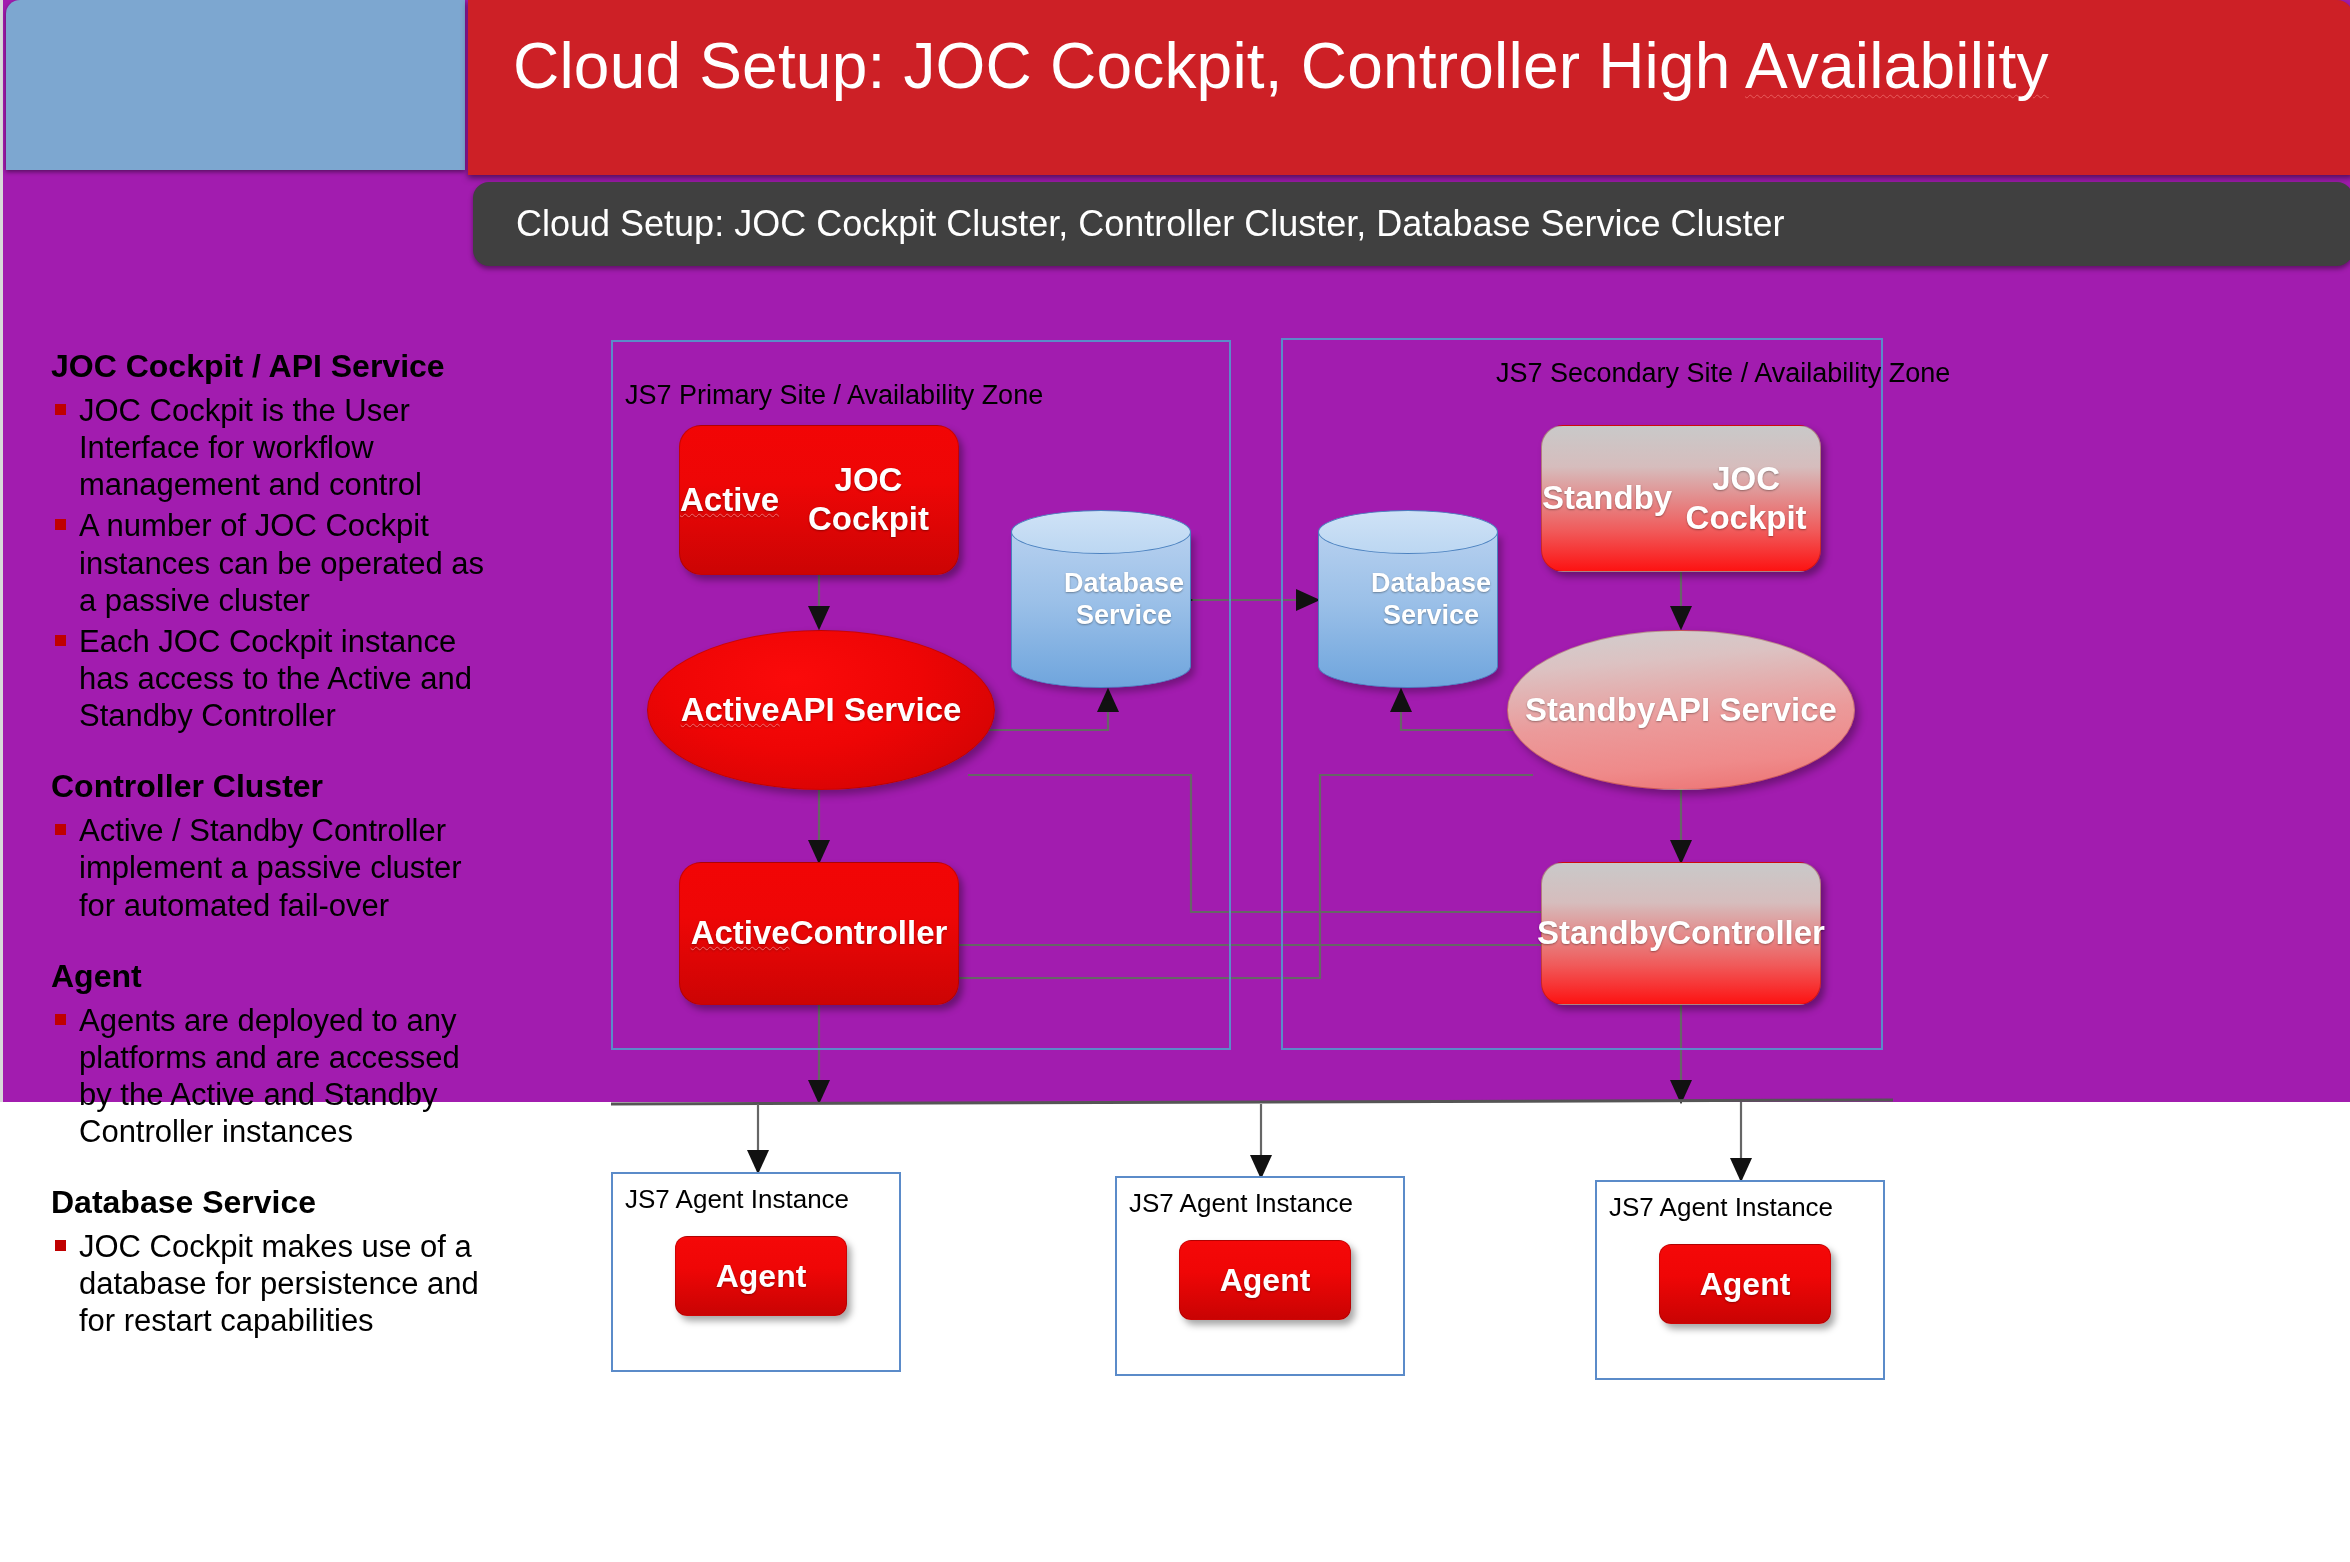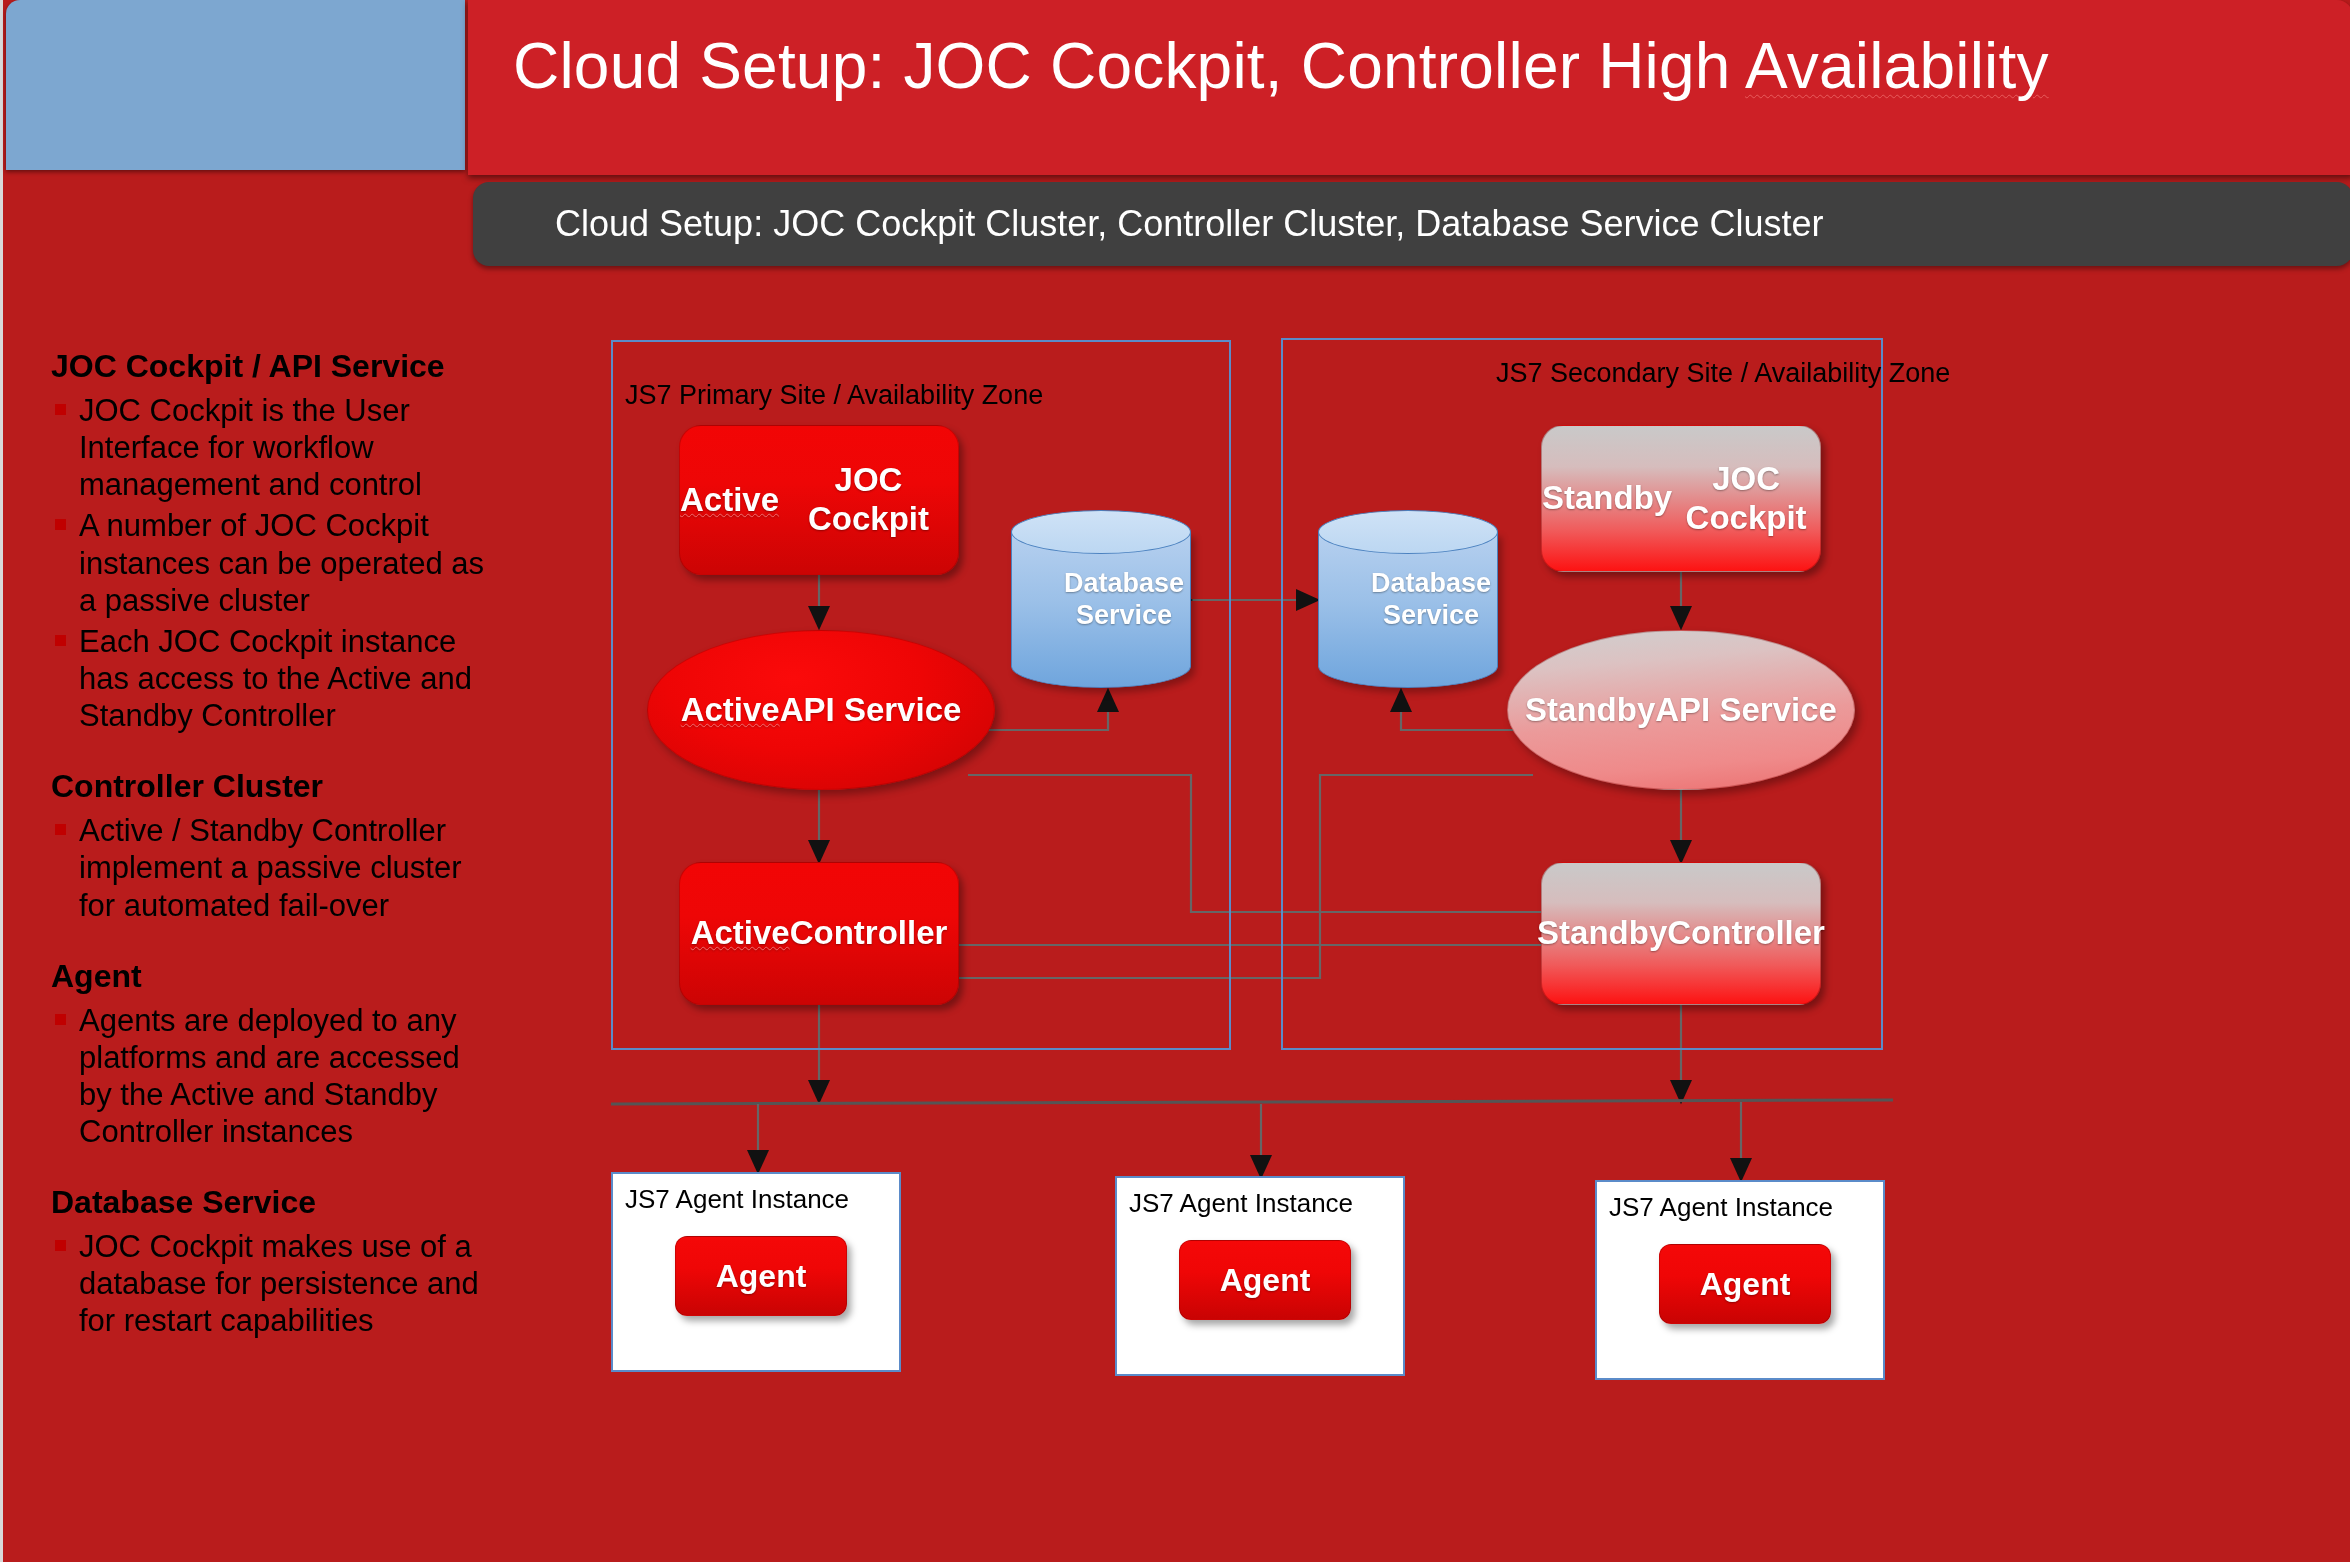--- a/index.html
+++ b/index.html
@@ -4,22 +4,22 @@
 <style>
   html,body{margin:0;padding:0;}
   body{
     width:2350px;height:1562px;
     background:#ffffff;
     font-family:"Liberation Sans", sans-serif;
     overflow:hidden;
     position:relative;
   }
   #slide{
-    position:absolute;left:0;top:0;width:2350px;height:1562px;
-    background:#b91c1c;
+    position:absolute;left:0;top:0;width:2350px;height:1102px;
+    background:#a21caf;
     border-left:3px solid #d9d9d9;
     box-sizing:border-box;
   }
   
   .blue-panel{
     position:absolute;left:3px;top:0px;width:459px;height:170px;
     background:#7da7d0;
     border-top-left-radius:14px;
     box-shadow:0 2px 4px rgba(0,0,0,.45);
   }
@@ -42,21 +42,21 @@
     text-underline-offset:6px;
   }
   .subtitle-bar{
     position:absolute;left:470px;top:182px;width:1880px;height:84px;
     background:#404040;
     border-radius:16px;
     box-shadow:0 3px 5px rgba(0,0,0,.4);
   }
   .subtitle-text{
     position:absolute;left:43px;top:21px;
-    color:#ffffff;font-size:36px;white-space:nowrap;margin-left:39px;
+    color:#ffffff;font-size:36px;white-space:nowrap;
   }
 
   
   .sidebar{position:absolute;left:48px;top:340px;width:440px;}
   .sb-head{
     font-size:32px;font-weight:bold;color:#000;
     margin:8px 0 6px 0;line-height:1.18;
   }
   .sb-group{margin-bottom:34px;}
   .sb-item{

